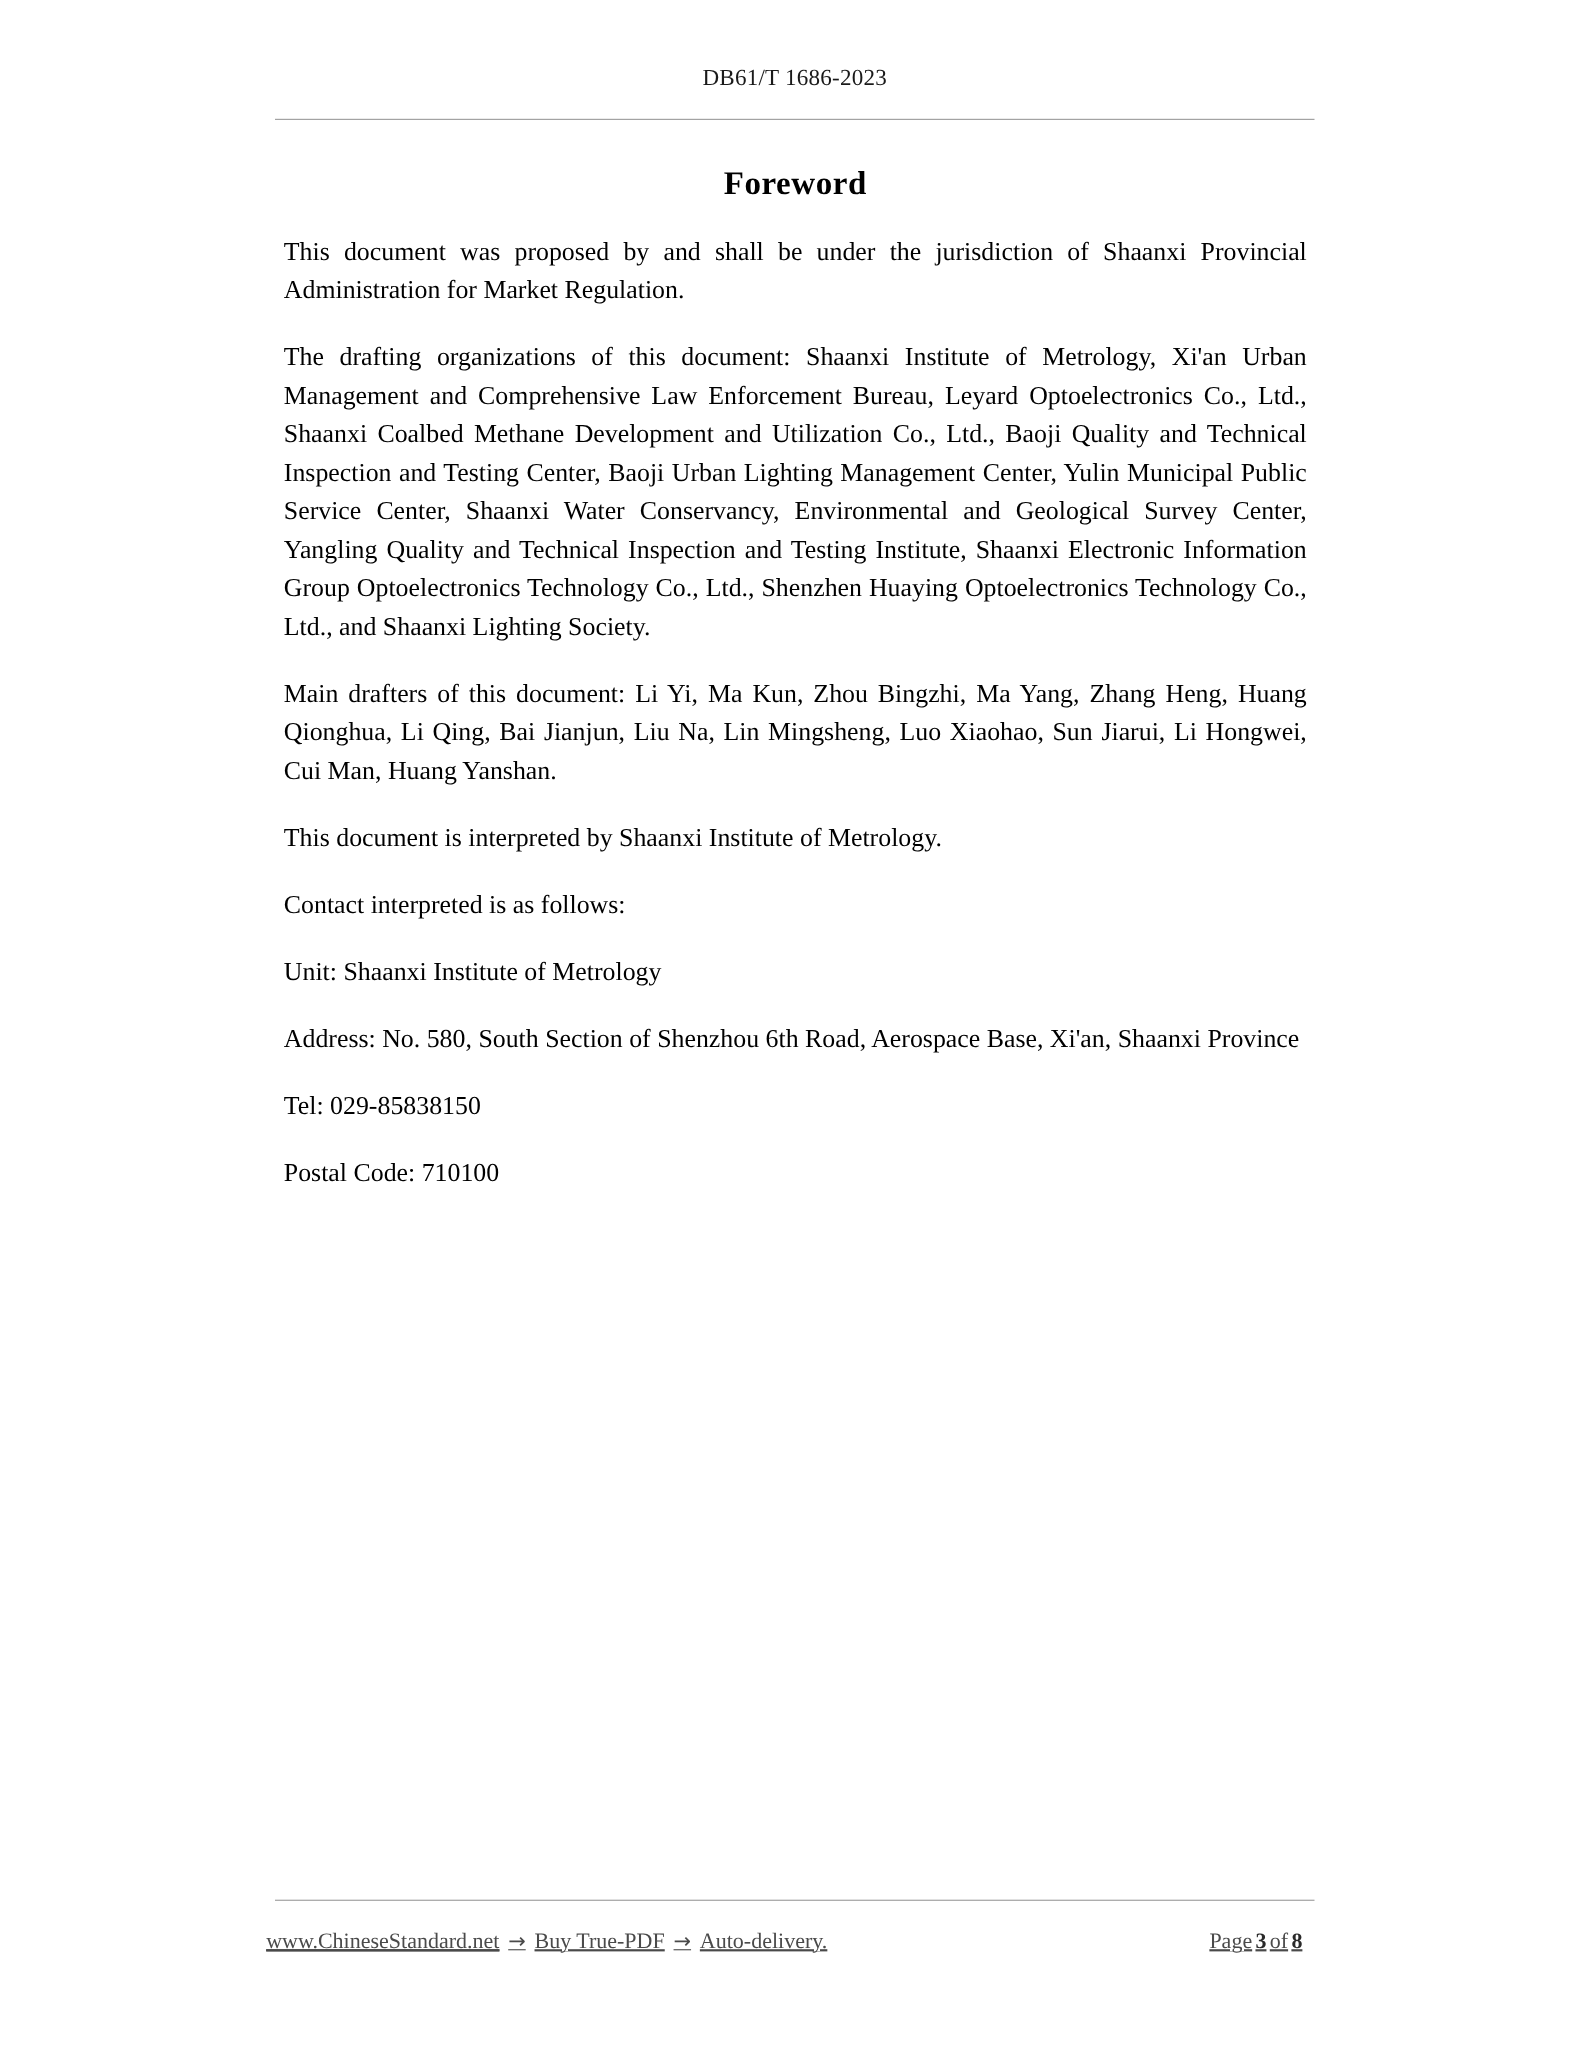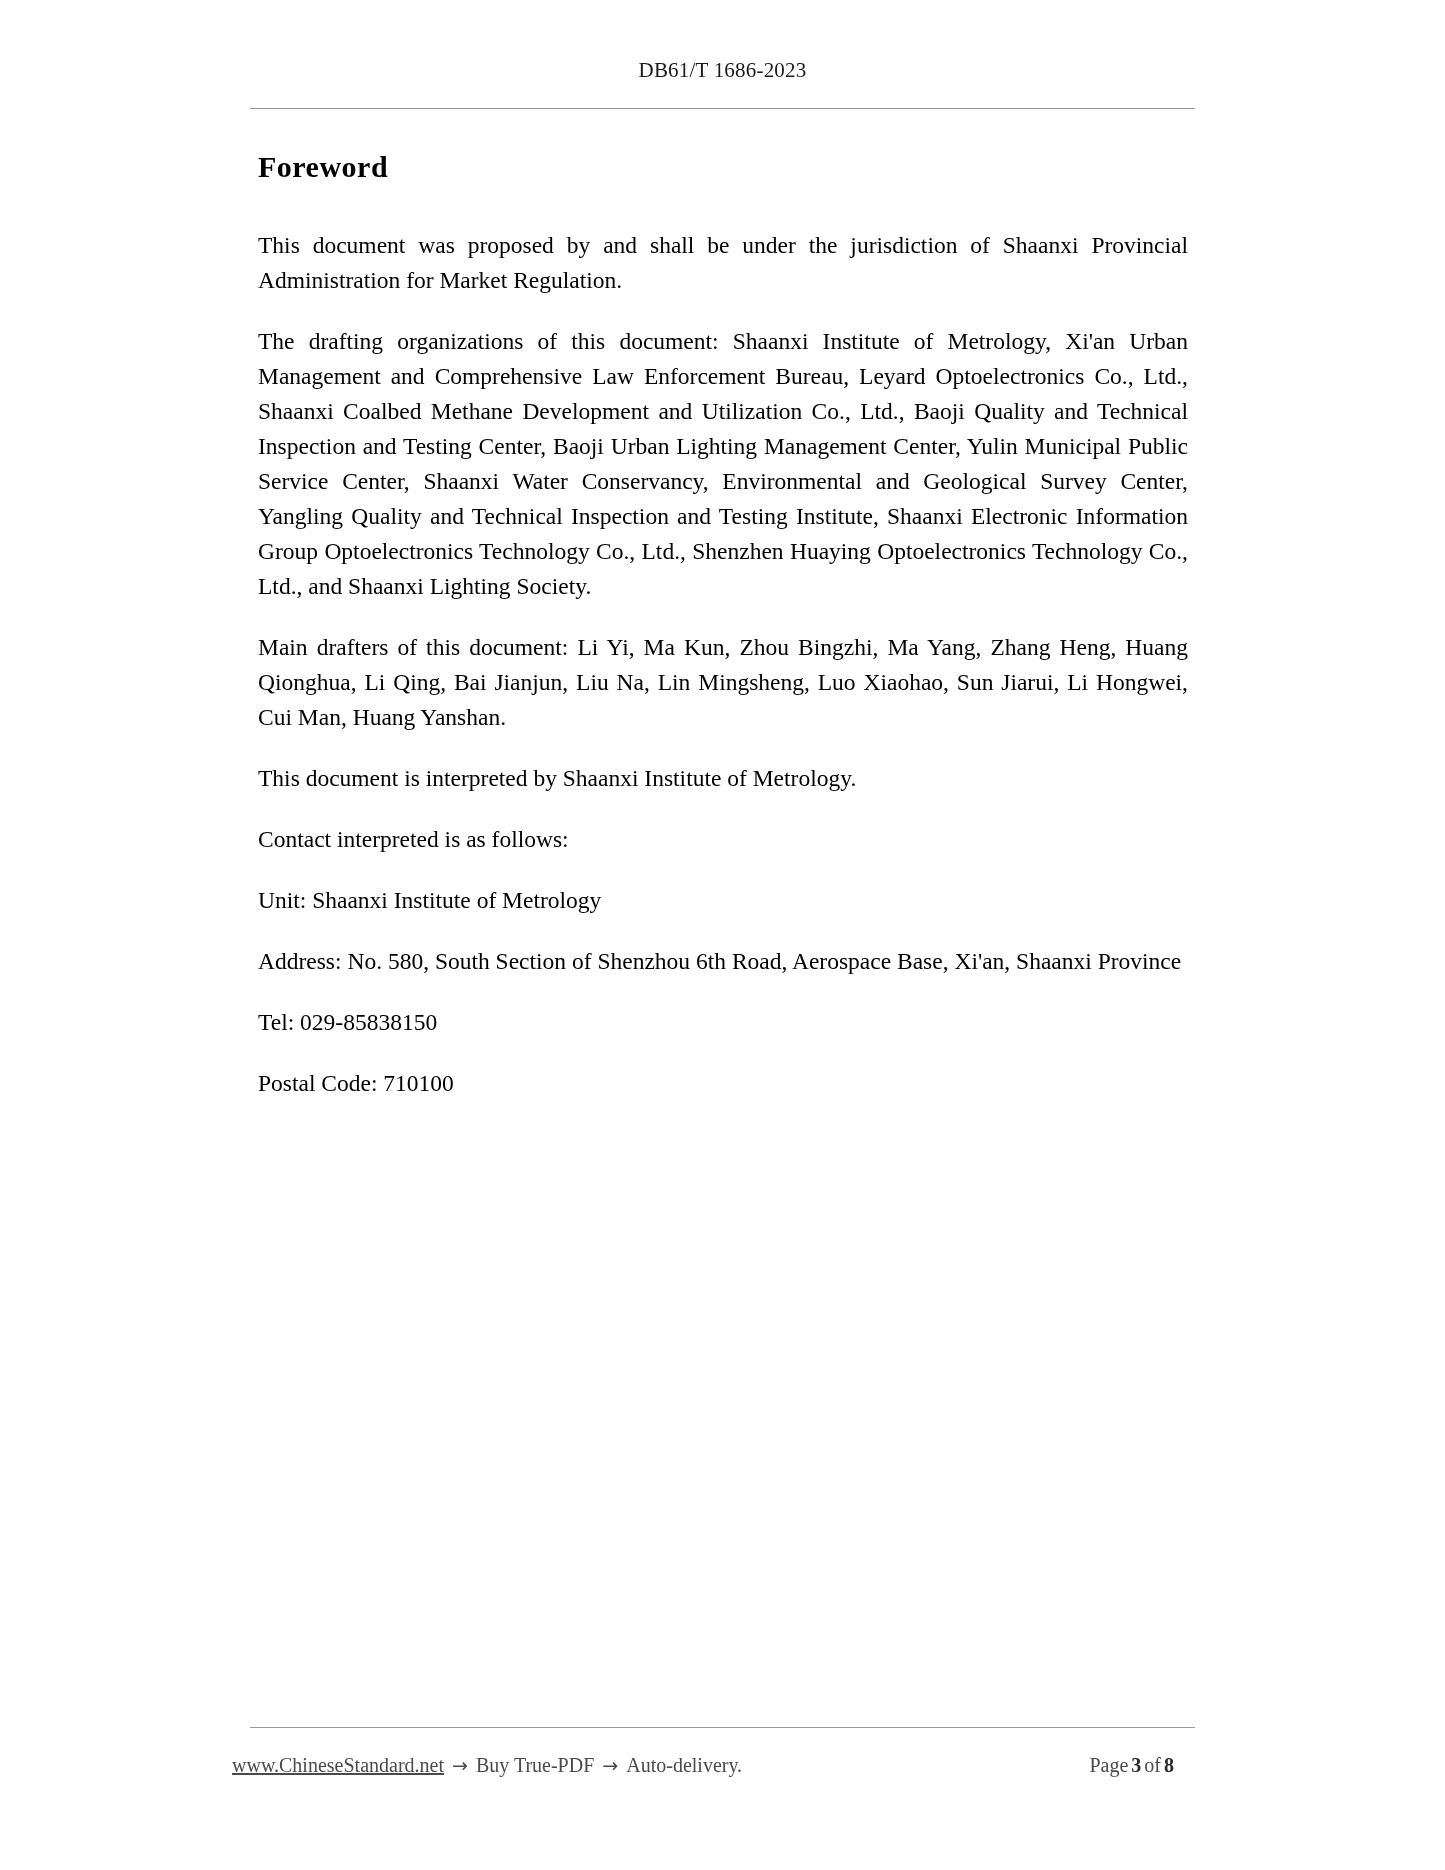--- a/index.html
+++ b/index.html
@@ -38,23 +38,24 @@
     height: 1px;
     background: #9a9a9a;
   }
   .content {
     position: absolute;
     top: 150px;
     left: 258px;
     width: 930px;
   }
   .doc-title {
+    text-align: center;
     font-size: 30px;
     font-weight: bold;
-    margin: 0 0 44px 0;
+    margin: 0 0 28px 0;
     letter-spacing: 0.5px;
   }
   p.para {
     font-size: 23.5px;
     line-height: 35px;
     margin: 0 0 26px 0;
     text-align: justify;
     text-justify: inter-word;
     hyphens: none;
   }
@@ -65,28 +66,29 @@
     position: absolute;
     top: 1727px;
     left: 250px;
     width: 945px;
     height: 1px;
     background: #9a9a9a;
   }
   .footer {
     position: absolute;
     top: 1748px;
-    left: 232px;
+    left: 242px;
     width: 945px;
     height: 34px;
     font-size: 20px;
     color: #4a4a4a;
     display: flex;
     align-items: center;
     justify-content: space-between;
+    text-decoration: underline;
   }
   .footer-left {
     display: flex;
     align-items: baseline;
     gap: 8px;
     white-space: nowrap;
   }
   .footer-link {
     color: #4a4a4a;
     text-decoration: underline;

